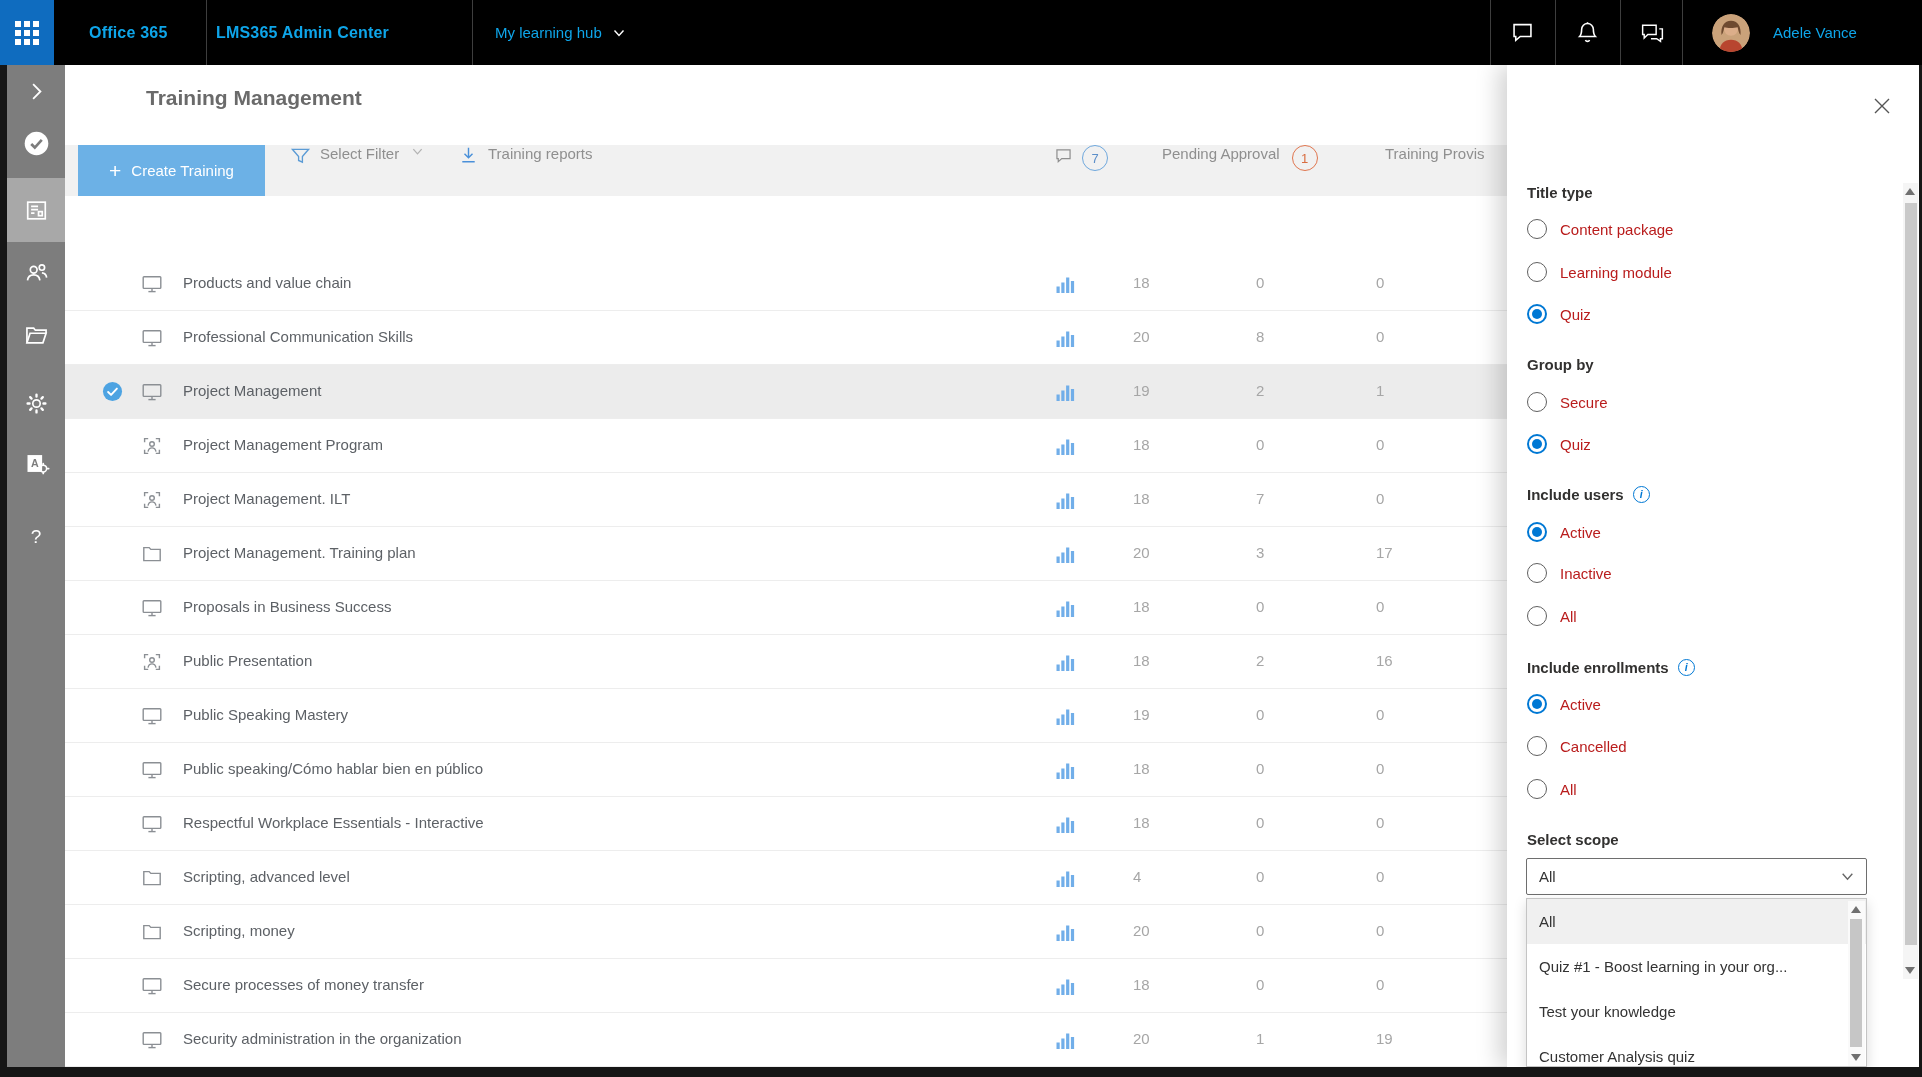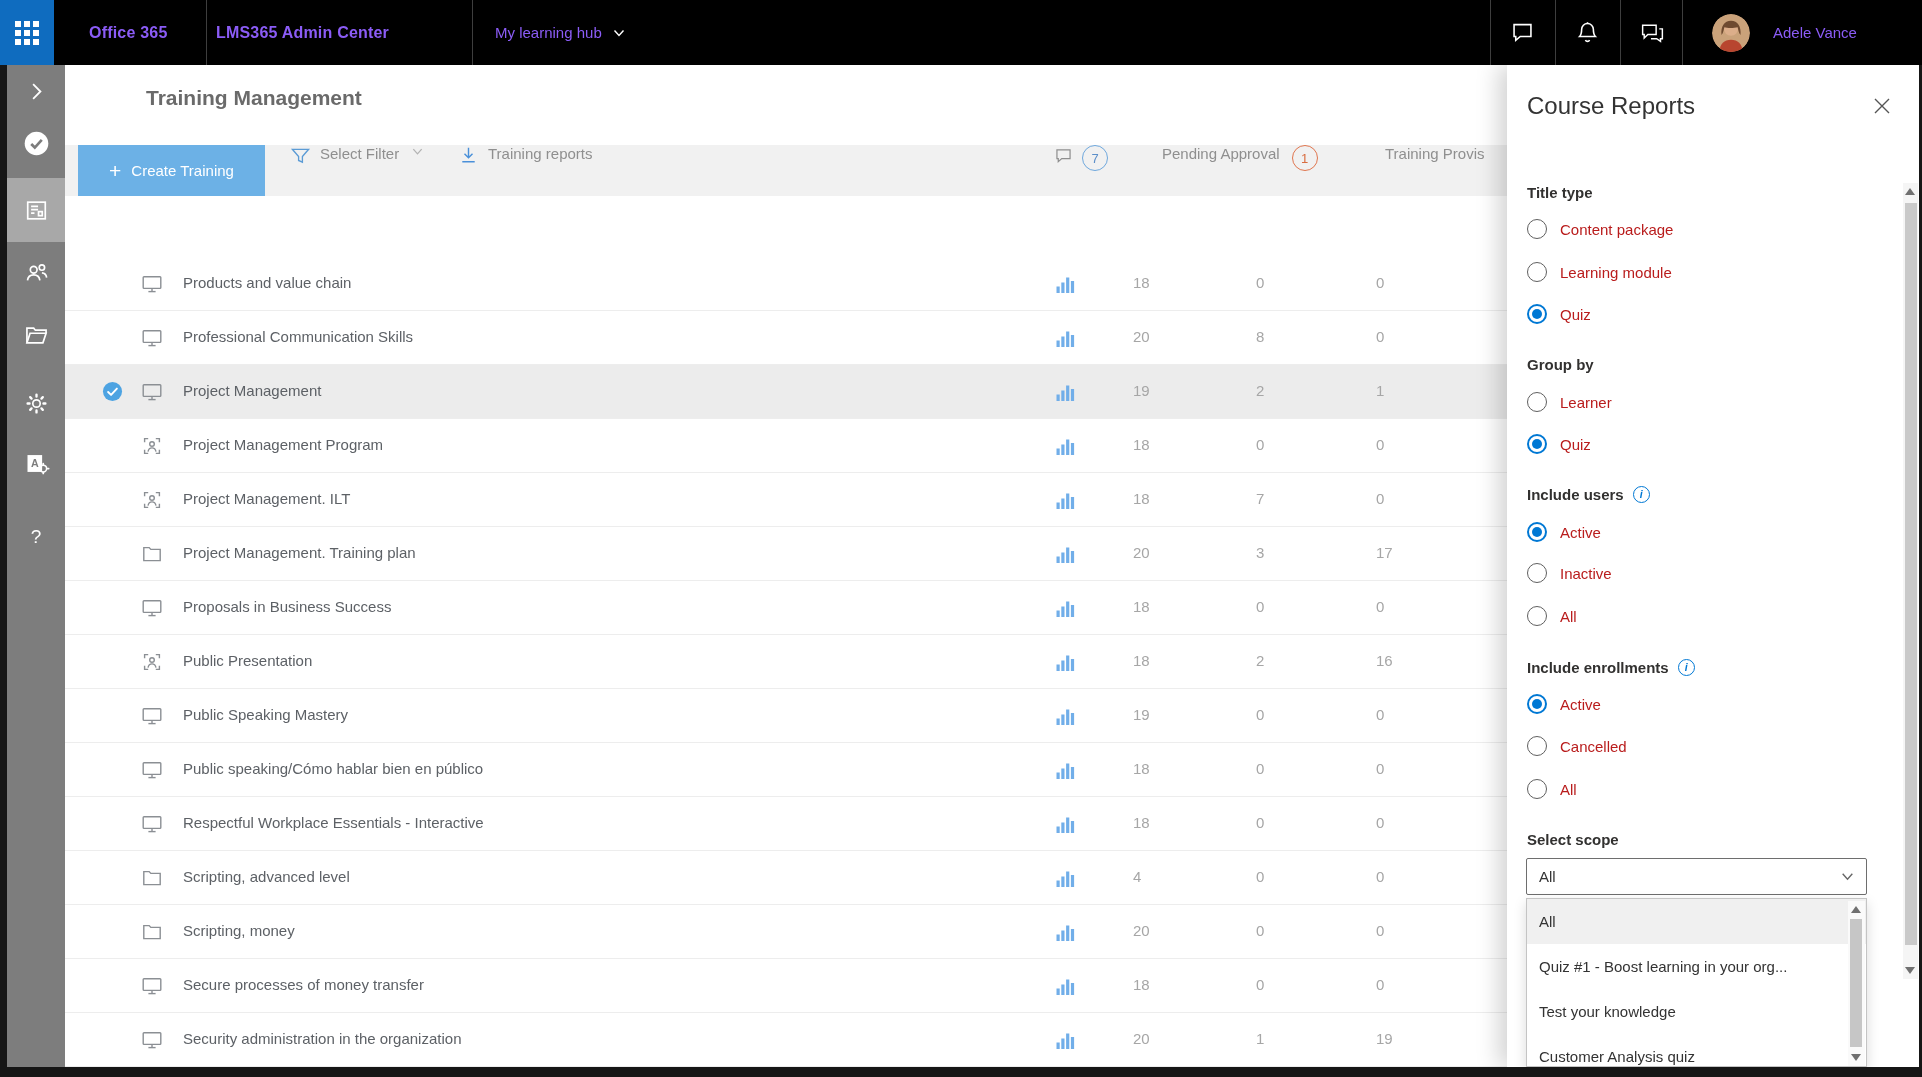--- a/index.html
+++ b/index.html
@@ -8,21 +8,21 @@
   .frame{position:absolute;background:#161616;z-index:60}
   .frame.left{left:0;top:65px;width:7px;height:1012px}
   .frame.right{left:1919px;top:65px;width:3px;height:1012px}
   .frame.bottom{left:0;top:1067px;width:1922px;height:10px}
 
   
   .topbar{position:absolute;left:0;top:0;width:1922px;height:65px;background:#000;z-index:50}
   .topbar .tile{position:absolute;left:0;top:0;width:54px;height:65px;background:#0f6cbf;display:flex;align-items:center;justify-content:center;cursor:pointer}
   .waffle{display:grid;grid-template-columns:repeat(3,6px);grid-template-rows:repeat(3,6px);gap:3px}
   .waffle i{background:#fff;display:block}
-  .tb-item{position:absolute;top:0;height:65px;display:flex;align-items:center;color:#8b5cf6;cursor:pointer}
+  .tb-item{position:absolute;top:0;height:65px;display:flex;align-items:center;color:#0ea5e9;cursor:pointer}
   .tb-sep{position:absolute;top:0;width:1px;height:65px;background:#3e3e3e}
   .brand{font-size:16px;font-weight:700;letter-spacing:.2px}
   .hub{font-size:15px;font-weight:400;gap:10px}
   .tb-ic{width:27px;height:27px;display:block}
   .avatar{width:38px;height:38px;border-radius:50%;overflow:hidden;display:block}
   .uname{font-size:15px;font-weight:400}
 
   
   .sidebar{position:absolute;left:7px;top:65px;width:58px;height:1002px;background:#7d7d7d;z-index:40}
   .sb-item{position:absolute;left:0;width:58px;height:52px;display:flex;align-items:center;justify-content:center;cursor:pointer}
@@ -605,21 +605,20 @@
       </div>
   </main>
 
   <aside class="panel">
     <div class="pclose">
       <svg viewBox="0 0 22 22" fill="none" stroke="#555" stroke-width="1.4">
           <path d="M4 4l14 14M18 4L4 18"></path>
         </svg>
     </div>
     <div class="ptitle">
-      <div>Course Reports</div>
     </div>
 
     <div class="plabel" style="top:116px">
         <span>Title type</span>
       </div>
     <div class="optrow" style="top:151px">
         <span class="radio"></span>
         <span class="rlabel">Content package</span>
       </div>
     <div class="optrow" style="top:194px">
@@ -629,21 +628,21 @@
     <div class="optrow" style="top:236px">
         <span class="radio on"></span>
         <span class="rlabel">Quiz</span>
       </div>
 
     <div class="plabel" style="top:288px">
         <span>Group by</span>
       </div>
     <div class="optrow" style="top:324px">
         <span class="radio"></span>
-        <span class="rlabel">Learner</span>
+        <span class="rlabel">Secure</span>
       </div>
     <div class="optrow" style="top:366px">
         <span class="radio on"></span>
         <span class="rlabel">Quiz</span>
       </div>
 
     <div class="plabel" style="top:418px">
         <span>Include users</span>
         <span class="info">i</span>
       </div>

